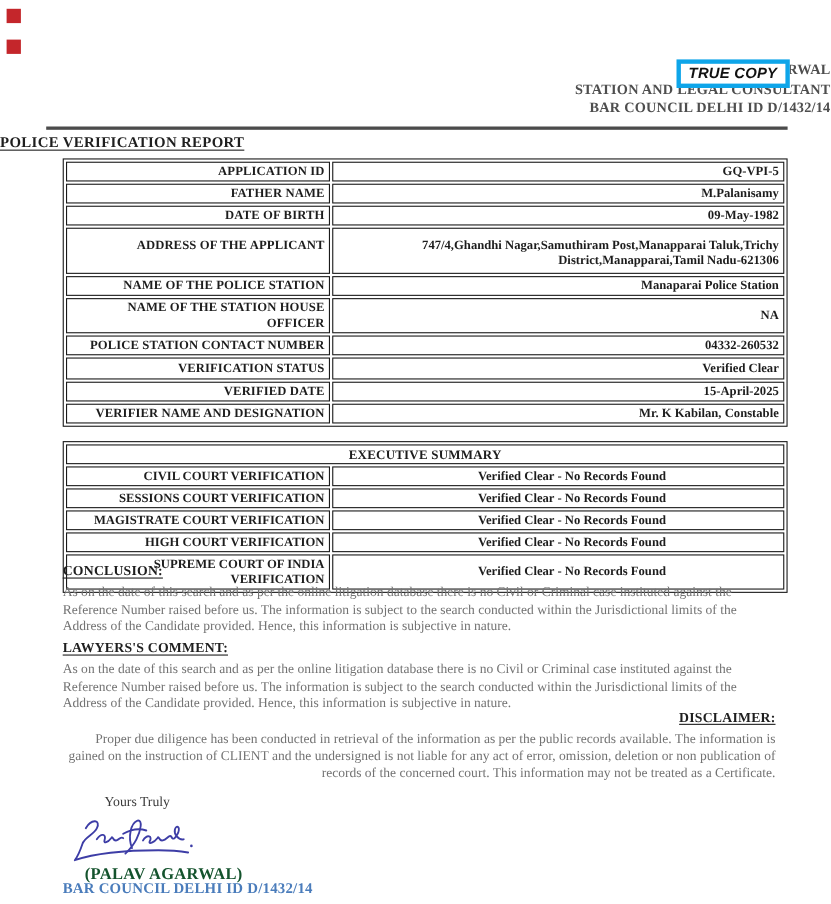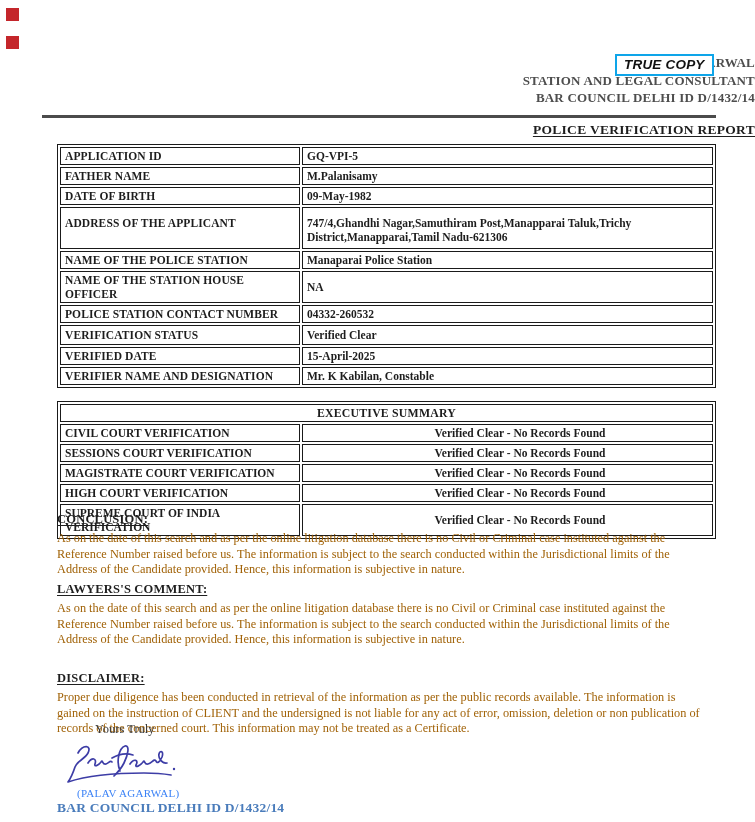--- a/index.html
+++ b/index.html
@@ -17,75 +17,75 @@
   .red-sq.sq1 { top:8px; }
   .red-sq.sq2 { top:36px; }
 
   .letterhead {
     position:absolute; top:54px; left:0; width:755px;
     text-align:right; font-weight:bold; color:#4e4e4e;
     font-size:13px; line-height:17.5px; letter-spacing:0.2px;
   }
   .stamp {
     position:absolute; left:615px; top:54px;
-    border:2px solid #0ea5e9; padding:1px 7px 2px 7px;
+    border:4px solid #0ea5e9; padding:1px 7px 2px 7px;
     font-family:"Liberation Sans", sans-serif;
     font-style:italic; font-weight:bold; font-size:13.5px;
     letter-spacing:0.2px; color:#111; background:#fff;
   }
   .head-rule {
     position:absolute; left:42px; top:115px; width:674px; height:2.5px;
     background:var(--rule-gray, #4b4b4b);
   }
   .report-title {
     position:absolute; top:122px; left:0; width:755px;
-    text-align:right; font-weight:bold; font-size:13.5px;
+    text-align:left; font-weight:bold; font-size:13.5px;
     letter-spacing:0.3px; color:#1e1e1e;
     text-decoration:underline; text-underline-offset:2px;
   }
 
   table.doc {
     position:absolute; left:57px; width:659px;
     border-collapse:separate; border-spacing:2px;
     border:1px solid #1a1a1a; background:#fff;
   }
   table.doc td {
     border:1px solid #1a1a1a;
     font-size:11.5px; font-weight:bold; color:#1d1d1d;
-    padding:1px 4px; vertical-align:middle; line-height:14px;
+    padding:1px 4px; vertical-align:middle; line-height:14px;text-align:right;
   }
   table.details { top:144px; }
   table.details td { height:15px; }
   table.details td.lbl { width:240px; letter-spacing:0.1px; }
   table.details tr.row-address td { height:42px; vertical-align:top; padding-top:8px; }
   table.details tr.row-status td { height:20px; }
   table.details tr.row-vdate td, table.details tr.row-verifier td { height:17px; }
   table.details tr.row-vdate td.val, table.details tr.row-verifier td.val { vertical-align:top; padding-top:1px; }
 
   table.exec { top:401px; }
   table.exec td { height:14px; }
   table.exec td.exhead { text-align:center; font-size:11.8px; letter-spacing:0.2px; }
   table.exec td.lbl { width:240px;margin-left:15px; }
   table.exec td.val { text-align:center;padding-left:29px; }
 
   .section { position:absolute; left:57px; width:648px; }
   .sec-conclusion { top:512px; }
   .sec-lawyers   { top:582px; }
-  .sec-disclaimer{ top:671px; }
+  .sec-disclaimer{ top:645px;text-align:right; }
   .sec-heading {
     font-weight:bold; font-size:12.5px; color:#1f1f1f; letter-spacing:0.2px;
     text-decoration:underline; text-underline-offset:2px;
   }
   .sec-body {
-    margin-top:4px; font-size:12.3px; line-height:15.5px; color:#a16207;
+    margin-top:4px; font-size:12.3px; line-height:15.5px; color:#737373;
   }
 
   .yours-truly { position:absolute; left:95px; top:722px; font-size:12.5px; color:#3a3a3a;text-align:right; }
   .signature   { position:absolute; left:64px; top:740px; }
-  .signer-name { position:absolute; left:77px; top:787px; font-size:11px; color:#3b82f6; letter-spacing:0.3px; }
+  .signer-name { position:absolute; left:77px; top:787px; font-size:15px; color:#14532d; letter-spacing:0.3px;font-weight:bold; }
   .signer-bar-id {
     position:absolute; left:57px; top:800px;
     font-weight:bold; font-size:13.5px; letter-spacing:0.2px;
     color:var(--bar-id-blue, #4a7cbb);
   }
 </style>
 </head>
 <body>
 
 <div class="red-sq sq1"></div>

